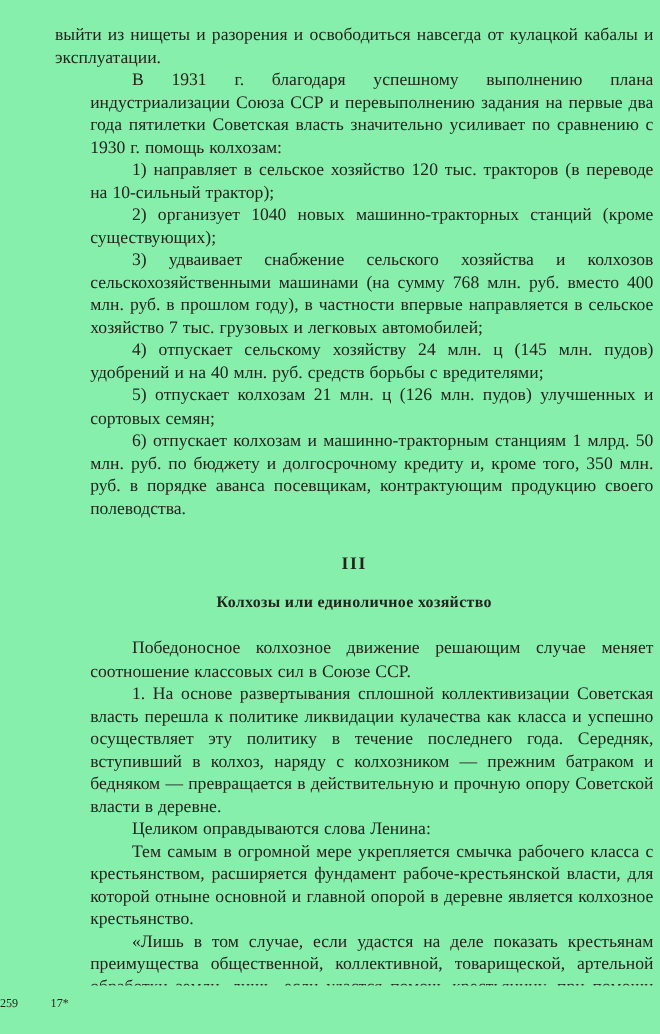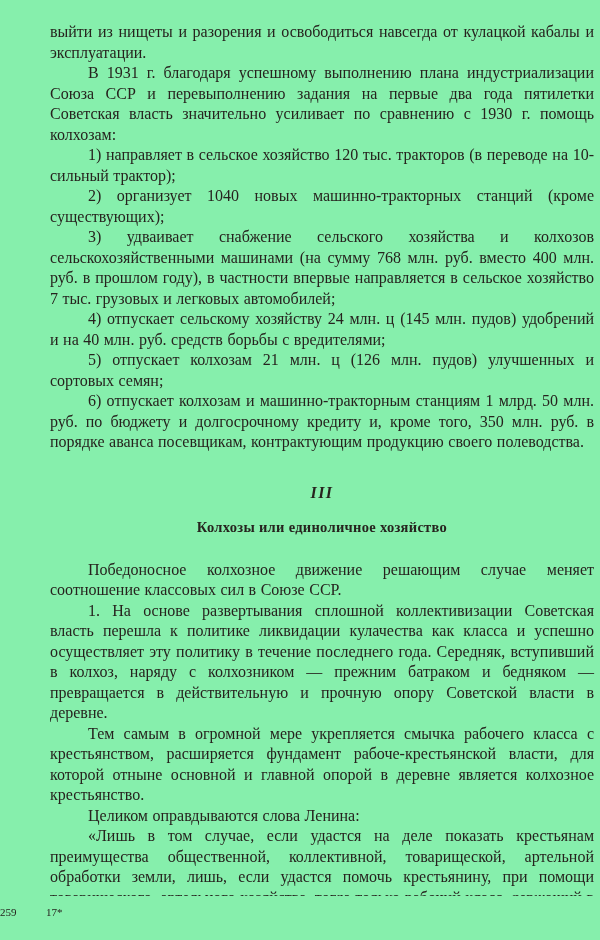--- a/index.html
+++ b/index.html
@@ -26,28 +26,28 @@
     height: 896px;
     overflow: hidden;
   }
   .text-block p {
     margin: 0;
     text-align: justify;
     word-spacing: 0.5px;
   }
   .text-block p.indent {
     text-indent: 38px;
+    margin-left: 32px;
   }
   .section-number {
     text-align: center;
     font-weight: bold;
     font-size: 16px;
     letter-spacing: 1.5px;
     margin: 30px 0 14px 0;
-    font-style: italic;
   }
   .section-title {
     text-align: center;
     font-weight: bold;
     font-size: 14.5px;
     letter-spacing: 0.3px;
     margin: 12px 0 22px 0;
   }
   .footer {
     position: absolute;
@@ -79,22 +79,22 @@
     <p class="indent">3) удваивает снабжение сельского хозяйства и колхозов сельскохозяйственными машинами (на сумму 768 млн. руб. вместо 400 млн. руб. в прошлом году), в частности впервые направляется в сельское хозяйство 7 тыс. грузовых и легковых автомобилей;</p>
     <p class="indent">4) отпускает сельскому хозяйству 24 млн. ц (145 млн. пудов) удобрений и на 40 млн. руб. средств борьбы с вредителями;</p>
     <p class="indent">5) отпускает колхозам 21 млн. ц (126 млн. пудов) улучшенных и сортовых семян;</p>
     <p class="indent">6) отпускает колхозам и машинно-тракторным станциям 1 млрд. 50 млн. руб. по бюджету и долгосрочному кредиту и, кроме того, 350 млн. руб. в порядке аванса посевщикам, контрактующим продукцию своего полеводства.</p>
 
     <div class="section-number">III</div>
     <div class="section-title">Колхозы или единоличное хозяйство</div>
 
     <p class="indent">Победоносное колхозное движение решающим случае меняет соотношение классовых сил в Союзе ССР.</p>
     <p class="indent">1. На основе развертывания сплошной коллективизации Советская власть перешла к политике ликвидации кулачества как класса и успешно осуществляет эту политику в течение последнего года. Середняк, вступивший в колхоз, наряду с колхозником — прежним батраком и бедняком — превращается в действительную и прочную опору Советской власти в деревне.</p>
+    <p class="indent">Целиком оправдываются слова Ленина:</p>
     <p class="indent">Тем самым в огромной мере укрепляется смычка рабочего класса с крестьянством, расширяется фундамент рабоче-крестьянской власти, для которой отныне основной и главной опорой в деревне является колхозное крестьянство.</p>
-    <p class="indent">Целиком оправдываются слова Ленина:</p>
     <p class="indent">«Лишь в том случае, если удастся на деле показать крестьянам преимущества общественной, коллективной, товарищеской, артельной обработки земли, лишь, если удастся помочь крестьянину, при помощи товарищеского, артельного хозяйства, тогда только рабочий класс, держащий в своих руках государственную власть, действительно докажет крестьянину свою правоту,</p>
 
   </div>
 
   <div class="footer">
     <span class="signature-mark">17*</span>
     <div class="page-number">259</div>
   </div>
 </div>
 

